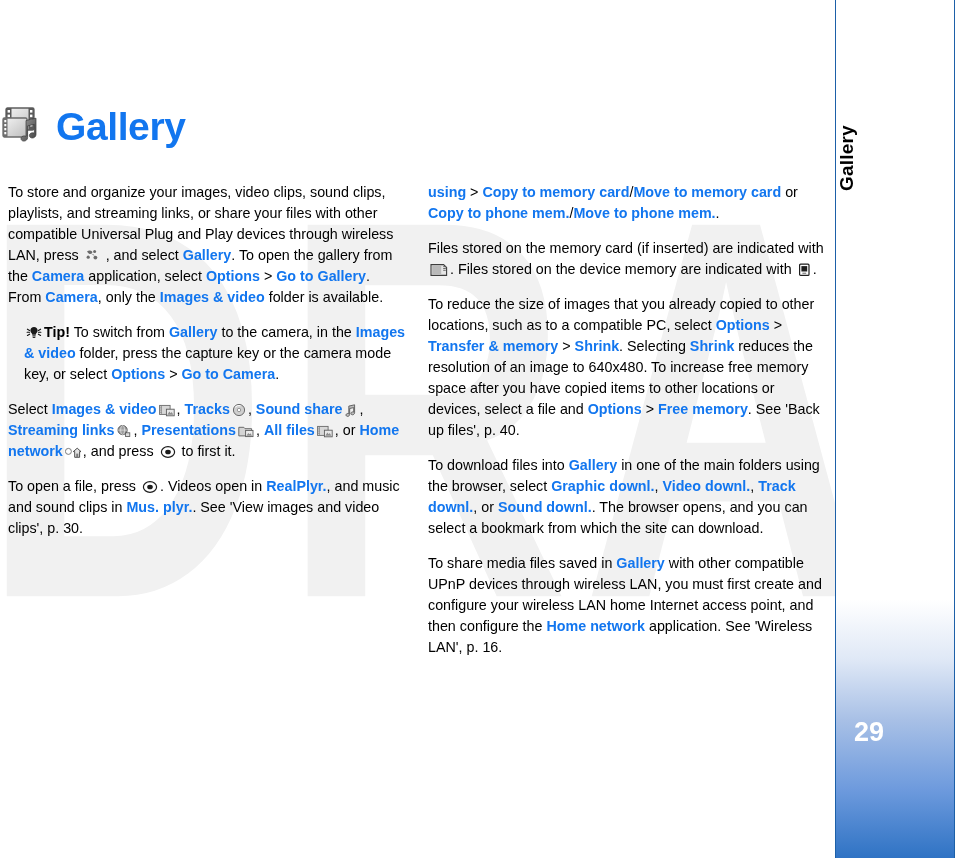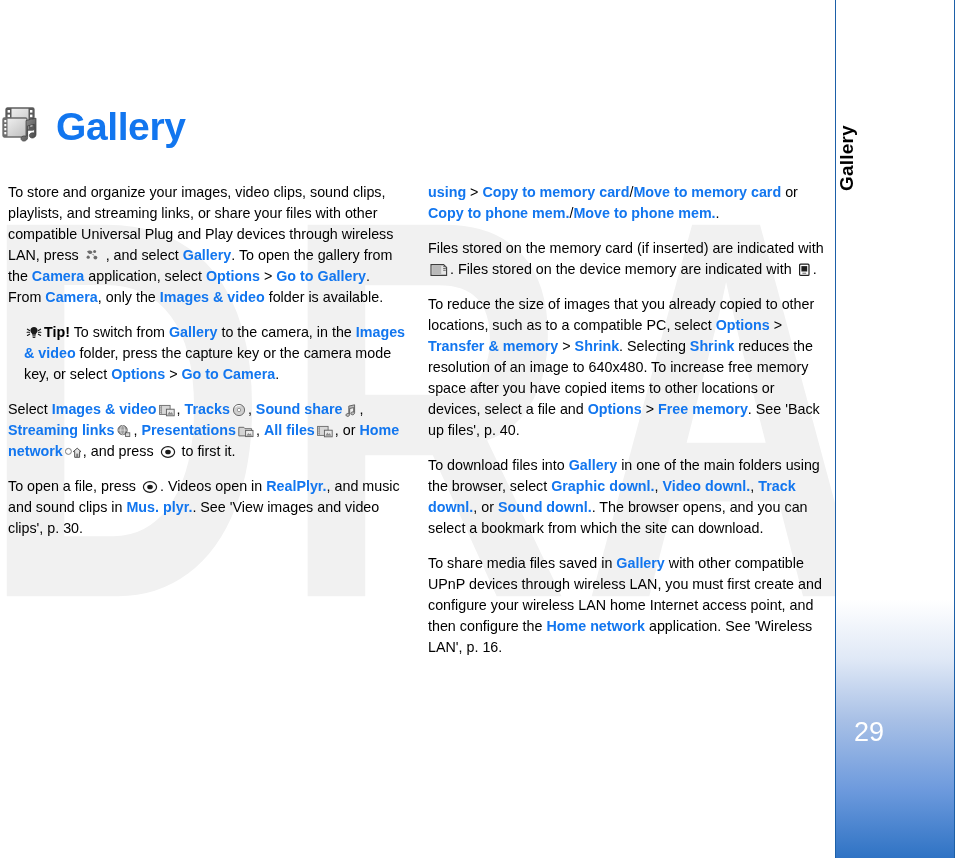--- a/index.html
+++ b/index.html
@@ -85,21 +85,21 @@
     height: 100px;
     display: flex;
     align-items: flex-start;
     justify-content: center;
   }
   #sidebar-pagenum {
     position: absolute;
     top: 717px;
     left: 18px;
     font-size: 27px;
-    font-weight: normal;
+    font-weight: bold;
     color: #ffffff;
   }
 
   
   #heading {
     position: absolute;
     left: 0;
     top: 104px;
     display: flex;
     align-items: center;

